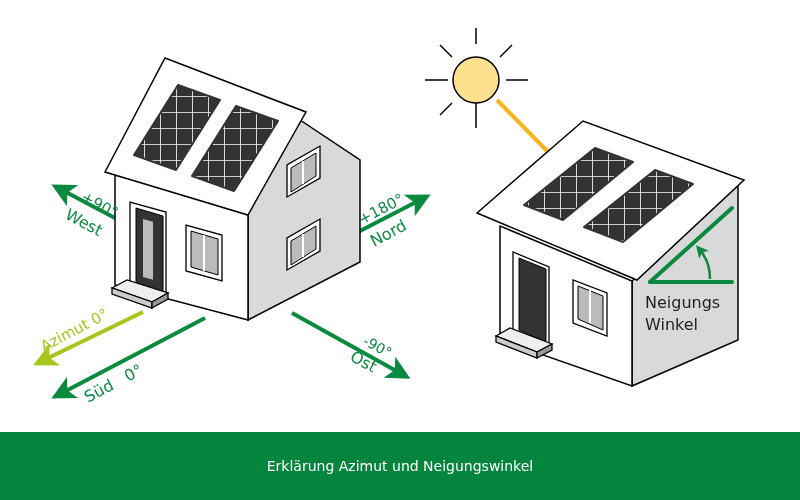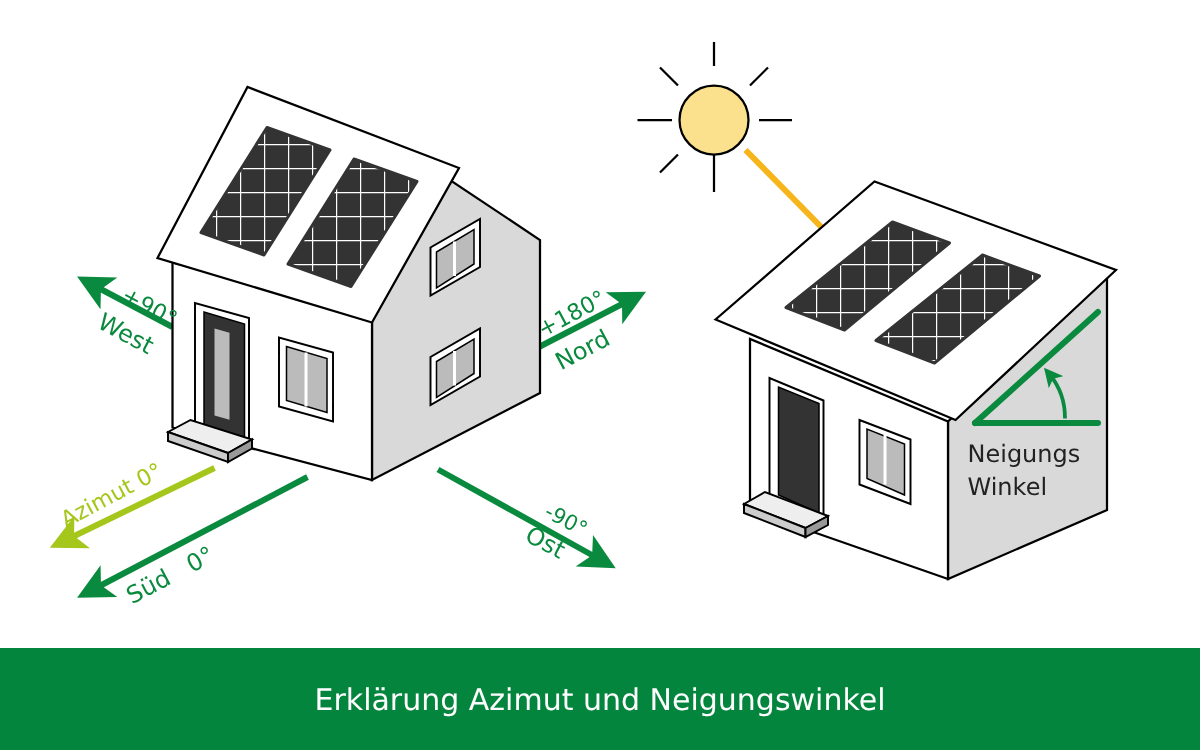--- a/index.html
+++ b/index.html
@@ -1,19 +1,19 @@
 <!DOCTYPE html>
 <html><head>
 <meta charset="utf-8">
 <style>
   html,body{margin:0;padding:0;background:#fff;}
   body{width:800px;height:500px;position:relative;overflow:hidden;font-family:"DejaVu Sans","Liberation Sans",sans-serif;}
   #stage{position:absolute;left:0;top:0;width:800px;height:432px;}
   .footer{position:absolute;left:0;top:432px;width:800px;height:68px;background:#04853d;display:flex;align-items:center;justify-content:center;}
-  .footer-title{color:#fff;font-size:20px;font-family:"DejaVu Sans","Liberation Sans",sans-serif;letter-spacing:0px;}
+  .footer-title{color:#fff;font-size:14px;font-family:"DejaVu Sans","Liberation Sans",sans-serif;letter-spacing:0px;}
   svg text{font-family:"DejaVu Sans","Liberation Sans",sans-serif;}
 </style>
 </head>
 <body>
 
 <div id="stage">
 <svg width="800" height="432" viewBox="0 0 800 432" xmlns="http://www.w3.org/2000/svg">
   <defs>
     <pattern id="cells" width="16" height="16" patternUnits="userSpaceOnUse">
       <rect width="16" height="16" fill="#333"></rect>

